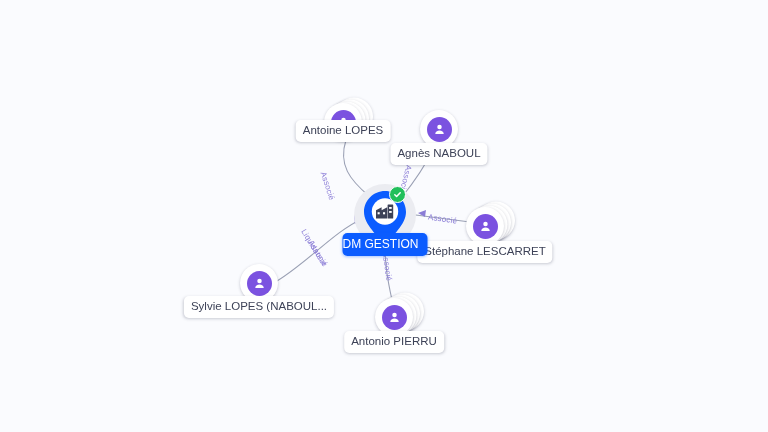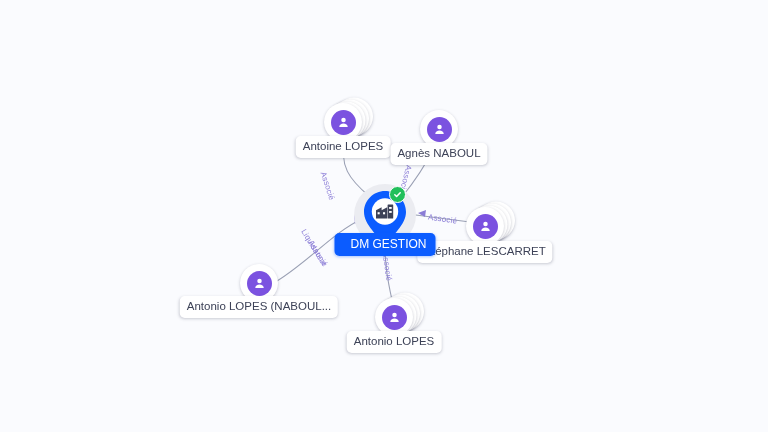--- a/index.html
+++ b/index.html
@@ -110,21 +110,21 @@
     justify-content: center;
   }
   .company-label {
     position: absolute;
     white-space: nowrap;
     background: #0b5cff;
     color: #ffffff;
     font-size: 12px;
     line-height: 14px;
     font-weight: 400;
-    padding: 4px 9px 5px 16px;
+    padding: 4px 9px 5px 0;
     border-radius: 5px;
     box-shadow: 0 1px 3px rgba(11,92,255,0.35);
     transform: translateX(-50%);
   }
 
   
   .edge-label {
     position: absolute;
     white-space: nowrap;
     color: #8a7cd6;
@@ -177,21 +177,21 @@
       <div class="stack-card front">
         <div class="avatar-disc">
           <svg width="15" height="15" viewBox="0 0 24 24" fill="#ffffff">
             <circle cx="12" cy="8" r="3.6"></circle>
             <path d="M5.2 19.2c0-3.6 3.1-5.6 6.8-5.6s6.8 2 6.8 5.6z"></path>
           </svg>
         </div>
       </div>
     </div>
   </div>
-  <div class="node-label" style="left:343px; top:136px;text-align:right;">Antoine LOPES</div>
+  <div class="node-label" style="left:343px; top:120px;text-align:right;">Antoine LOPES</div>
 
   <div class="person-node" style="left:439px; top:129px;">
     <div class="avatar-stack">
       <div class="stack-card front">
         <div class="avatar-disc">
           <svg width="15" height="15" viewBox="0 0 24 24" fill="#ffffff">
             <circle cx="12" cy="8" r="3.6"></circle>
             <path d="M5.2 19.2c0-3.6 3.1-5.6 6.8-5.6s6.8 2 6.8 5.6z"></path>
           </svg>
         </div>
@@ -225,35 +225,35 @@
       <div class="stack-card front">
         <div class="avatar-disc">
           <svg width="15" height="15" viewBox="0 0 24 24" fill="#ffffff">
             <circle cx="12" cy="8" r="3.6"></circle>
             <path d="M5.2 19.2c0-3.6 3.1-5.6 6.8-5.6s6.8 2 6.8 5.6z"></path>
           </svg>
         </div>
       </div>
     </div>
   </div>
-  <div class="node-label" style="left:394px; top:331px;">Antonio LOPES</div>
+  <div class="node-label" style="left:394px; top:331px;">Antonio PIERRU</div>
 
   <div class="person-node" style="left:259px; top:283px;">
     <div class="avatar-stack">
       <div class="stack-card front">
         <div class="avatar-disc">
           <svg width="15" height="15" viewBox="0 0 24 24" fill="#ffffff">
             <circle cx="12" cy="8" r="3.6"></circle>
             <path d="M5.2 19.2c0-3.6 3.1-5.6 6.8-5.6s6.8 2 6.8 5.6z"></path>
           </svg>
         </div>
       </div>
     </div>
   </div>
-  <div class="node-label" style="left:259px; top:296px;">Antonio LOPES (NABOUL...</div>
+  <div class="node-label" style="left:259px; top:296px;">Sylvie LOPES (NABOUL...</div>
 
   <div id="company-node" style="left:385px; top:215px;">
     <div class="company-halo"></div>
     <div class="pin-wrap">
       <svg width="50" height="60" viewBox="0 0 50 60">
         <path d="M25 3 C13.4 3 4 12.4 4 24 C4 36.5 18 48 25 57 C32 48 46 36.5 46 24 C46 12.4 36.6 3 25 3 Z" fill="#0b5cff"></path>
         <circle cx="25" cy="23.5" r="13.2" fill="#ffffff"></circle>
       </svg>
       <div class="pin-glyph">
         <svg width="20" height="18" viewBox="0 0 20 18" fill="#3d4257">

